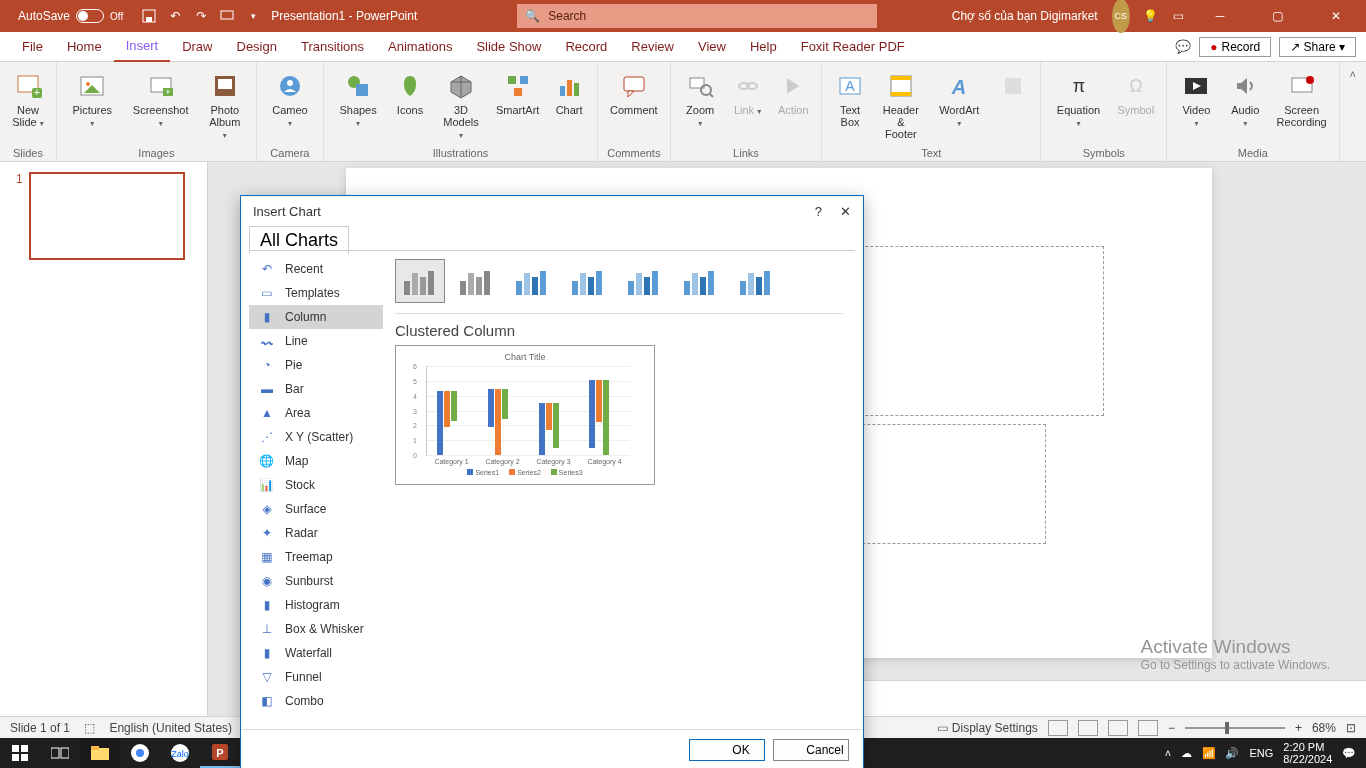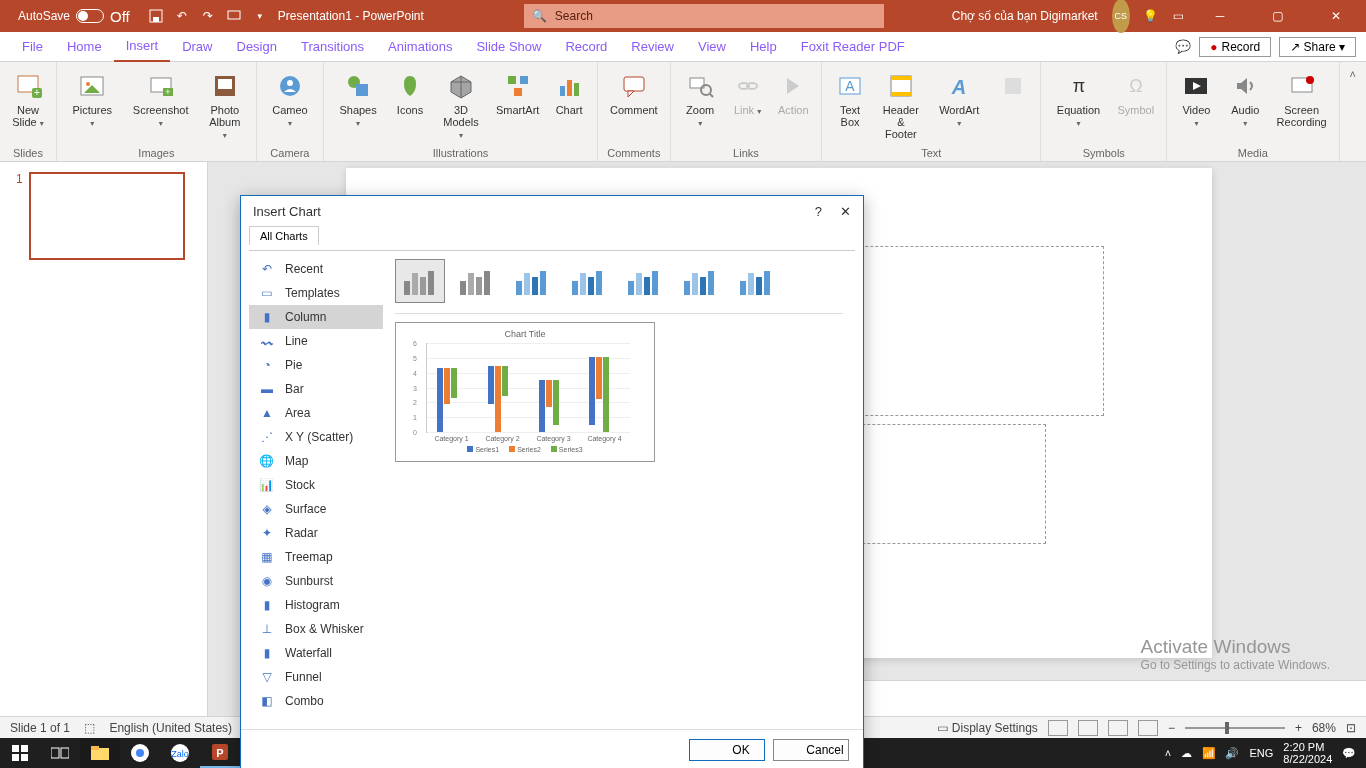--- a/index.html
+++ b/index.html
@@ -12,21 +12,21 @@
 .titlebar .toggle::after { content: ''; position: absolute; width: 10px; height: 10px; background: #fff; border-radius: 50%; top: 1px; left: 1px; }
 .titlebar .qat { display: flex; gap: 10px; padding: 0 10px; }
 .titlebar .qat-icon { width: 16px; height: 16px; display: flex; align-items: center; justify-content: center; }
 .titlebar .search-box { margin-left: 100px; background: #e89b85; width: 360px; height: 24px; display: flex; align-items: center; padding: 0 8px; gap: 8px; color: #5a2010; }
 .titlebar .right { margin-left: auto; display: flex; align-items: center; gap: 14px; padding-right: 8px; }
 .titlebar .win-btn { width: 44px; height: 32px; display: flex; align-items: center; justify-content: center; }
 .titlebar .user-badge { width: 18px; height: 34px; background: #c19b4a; border-radius: 50%; font-size: 9px; display: flex; align-items: center; justify-content: center; color: #fff; }
 
 
 .ribbon-tabs { height: 30px; background: #fff; border-bottom: 1px solid #d4d4d4; display: flex; align-items: center; padding: 0 10px; font-size: 13px; }
-.ribbon-tabs .tab { padding: 0 12px; height: 30px; display: flex; align-items: center; color: #8b5cf6; }
+.ribbon-tabs .tab { padding: 0 12px; height: 30px; display: flex; align-items: center; color: #7f1d1d; }
 .ribbon-tabs .tab.active { color: #8b5cf6; border-bottom: 2px solid #b7472a; }
 .ribbon-tabs .right-actions { margin-left: auto; display: flex; gap: 8px; align-items: center; }
 .ribbon-tabs .record-btn { border: 1px solid #999; padding: 2px 10px; font-size: 12px; display: flex; align-items: center; gap: 4px; }
 .ribbon-tabs .share-btn { border: 1px solid #999; padding: 2px 10px; font-size: 12px; }
 
 
 .ribbon { height: 100px; background: #f3f2f1; border-bottom: 1px solid #d4d4d4; display: flex; font-size: 11px; }
 .ribbon-group { border-right: 1px solid #e1dfdd; padding: 4px 6px 2px 6px; display: flex; flex-direction: column; }
 .ribbon-group .buttons { display: flex; gap: 2px; flex: 1; }
 .ribbon-group .label { text-align: center; color: #666; font-size: 11px; padding-top: 2px; }
@@ -63,21 +63,21 @@
 .taskbar .start { width: 40px; height: 30px; display: flex; align-items: center; justify-content: center; color: #fff; }
 .taskbar .tb-icon { width: 40px; height: 30px; display: flex; align-items: center; justify-content: center; }
 .taskbar .tray { margin-left: auto; display: flex; align-items: center; gap: 10px; color: #fff; font-size: 11px; padding-right: 10px; }
 .taskbar .clock { text-align: left; line-height: 1.1; }
 
 
 .dialog { position: absolute; left: 240px; top: 195px; width: 624px; height: 575px; background: #fff; border: 1px solid #0f6cbd; box-shadow: 0 4px 16px rgba(0,0,0,0.3); z-index: 100; display: flex; flex-direction: column; }
 .dialog-title { height: 30px; display: flex; align-items: center; padding: 0 12px; font-size: 13px; color: #333; }
 .dialog-title .close-group { margin-left: auto; display: flex; gap: 18px; }
 .dialog-tabs { height: 24px; padding: 0 8px; }
-.dialog-tab { border: 1px solid #ccc; border-bottom: none; background: #fff; padding: 3px 10px; font-size: 11px; display: inline-block; }
+.dialog-tab { border: 1px solid #ccc; border-bottom: none; background: #fff; padding: 3px 10px; font-size: 18px; display: inline-block; }
 .dialog-body { flex: 1; display: flex; border-top: 1px solid #ccc; margin: 0 8px; overflow: hidden; }
 .chart-cats { width: 134px; padding: 6px 0; overflow-y: auto; }
 .chart-cat { display: flex; align-items: center; gap: 10px; padding: 4px 10px; font-size: 12px; color: #333; height: 24px; }
 .chart-cat.selected { background: #d4d4d4; }
 .chart-cat .ci { width: 16px; height: 16px; display: flex; align-items: center; justify-content: center; color: #4472c4; }
 .chart-preview { flex: 1; padding: 8px 12px; }
 .subtype-row { display: flex; gap: 6px; border-bottom: 1px solid #ddd; padding-bottom: 10px; margin-bottom: 8px; }
 .subtype { width: 50px; height: 44px; border: 1px solid transparent; display: flex; align-items: center; justify-content: center; }
 .subtype.selected { border: 1px solid #888; background: #e8e8e8; }
 .subtype svg { width: 40px; height: 36px; }
@@ -98,21 +98,21 @@
 
 svg { display: block; }
 </style>
 </head>
 <body>
 
 <div class="titlebar">
   <div class="autosave">
     <span>AutoSave</span>
     <span class="toggle"></span>
-    <span style="font-size:15px">Off</span>
+    <span style="font-size:10px">Off</span>
   </div>
   <div class="qat">
     <span class="qat-icon">
         <svg width="14" height="14">
           <rect x="1" y="1" width="12" height="12" fill="none" stroke="#fff"></rect>
           <rect x="4" y="8" width="6" height="5" fill="#fff"></rect>
         </svg>
       </span>
     <span class="qat-icon">↶</span>
     <span class="qat-icon">↷</span>
@@ -659,20 +659,21 @@
           </div>
           <div class="subtype">
             <svg>
               <rect x="4" y="18" width="6" height="14" fill="#5b9bd5"></rect>
               <rect x="12" y="10" width="6" height="22" fill="#9dc3e6"></rect>
               <rect x="20" y="14" width="6" height="18" fill="#2e75b6"></rect>
               <rect x="28" y="8" width="6" height="24" fill="#5b9bd5"></rect>
             </svg>
           </div>
         </div>
+      <div class="preview-title">Clustered Column</div>
       <div class="preview-box">
         <div class="ct">Chart Title</div>
         <div class="mini-chart" id="mini-chart">
             <div class="gl" style="top: 100%;"></div>
             <div class="yt" style="top: 100%;">0</div>
             <div class="gl" style="top: 83.3333%;"></div>
             <div class="yt" style="top: 83.3333%;">1</div>
             <div class="gl" style="top: 66.6667%;"></div>
             <div class="yt" style="top: 66.6667%;">2</div>
             <div class="gl" style="top: 50%;"></div>

